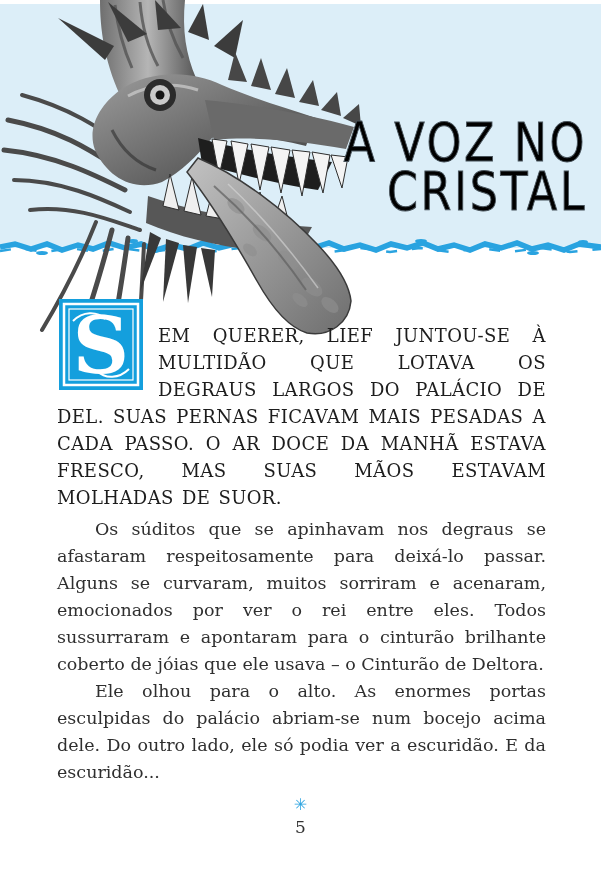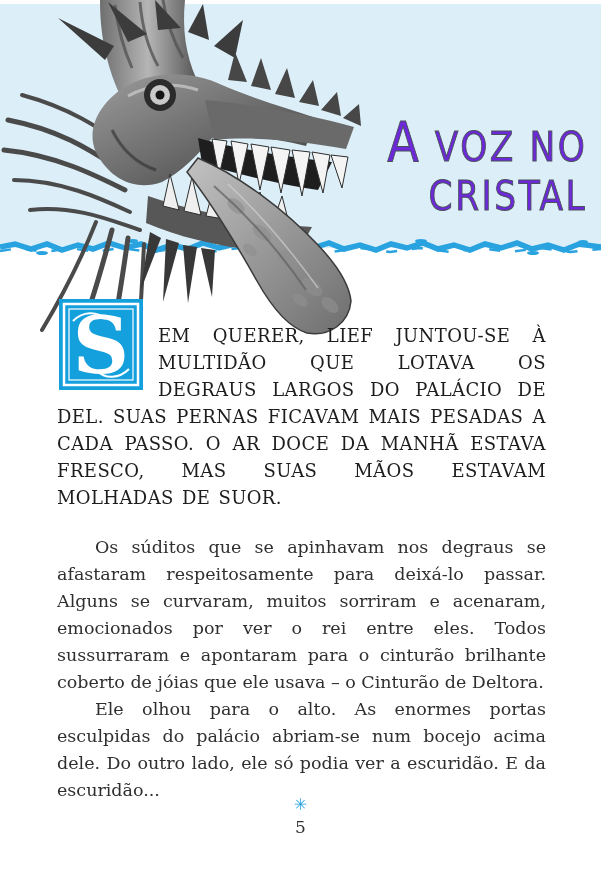--- a/index.html
+++ b/index.html
@@ -9,43 +9,43 @@
   }
   
   .header-bg{
     position:absolute;left:0;top:4px;width:601px;height:244px;
     background:#dceef8;z-index:1;
   }
   .torn-edge{position:absolute;left:0;top:239px;width:601px;height:18px;z-index:2;}
   .dragon{position:absolute;left:0;top:0;width:400px;height:352px;z-index:3;}
   .title{
     position:absolute;right:14px;top:118px;z-index:4;text-align:right;
-    font-family:"DejaVu Sans",sans-serif;color:#6d28d9;
+    font-family:"DejaVu Sans",sans-serif;color:#000000;
     -webkit-text-stroke:1px #47525a;
-    letter-spacing:3px;line-height:49px;font-size:41px;
+    letter-spacing:3px;line-height:49px;font-size:53px;
   }
   .title .tline{display:block;transform:scaleX(0.84);transform-origin:right center;white-space:nowrap;}
   .title .tline1::first-letter{font-size:55px;}
   
   .bodytext{
     position:absolute;left:57px;top:322px;width:489px;z-index:4;
     color:#2f2f2f;
   }
   .opening{
     font-size:18px;line-height:27px;letter-spacing:.4px;word-spacing:2px;
     text-align:justify;color:#1d1d1d;margin:0;
   }
   .dropcap{
     float:left;width:88px;height:95px;margin:-25px 13px 3px 0;
   }
   .paras p{
     margin:0;font-size:17.5px;line-height:27px;text-align:justify;
     text-indent:38px;
   }
-  .paras p:first-child{margin-top:23px;}
+  .paras p:first-child{margin-top:5px;}
   
   .footer{
     position:absolute;left:0;top:797px;width:601px;text-align:center;z-index:4;
   }
   .ornament{
     display:block;color:#2aa3e0;font-size:16px;line-height:16px;
     font-family:"DejaVu Sans",sans-serif;
   }
   .pagenum{
     display:block;margin-top:4px;font-size:17px;color:#333333;

